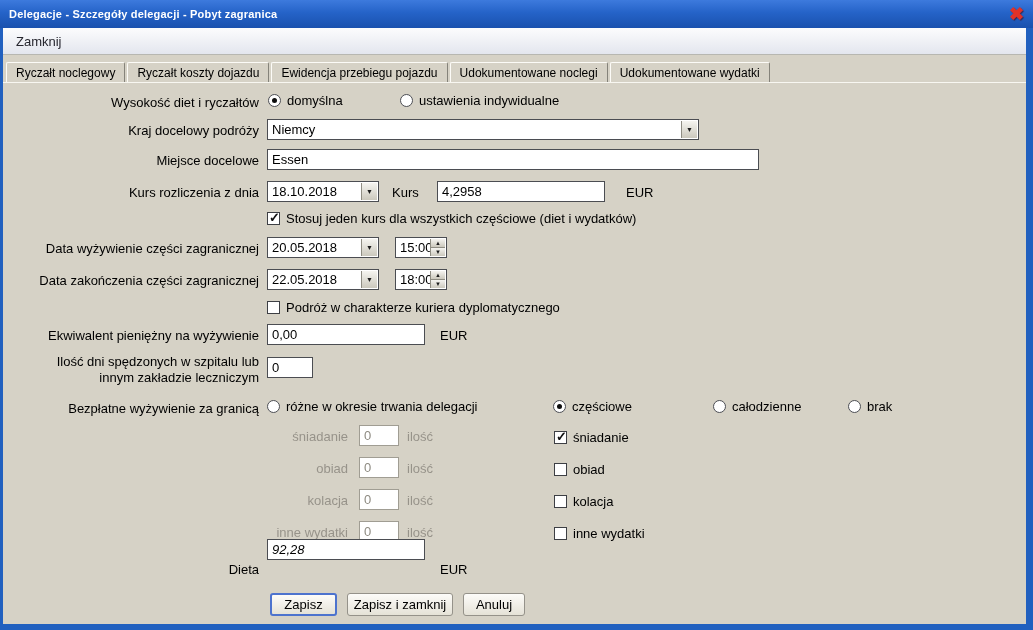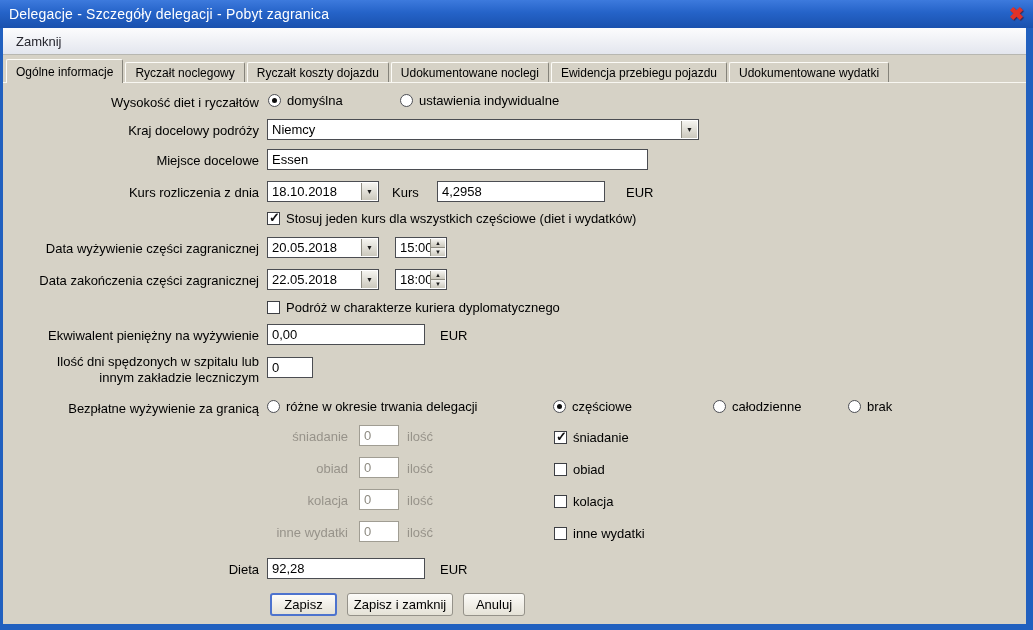--- a/index.html
+++ b/index.html
@@ -1,20 +1,20 @@
 <!DOCTYPE html>
 <html><head>
 <meta charset="utf-8">
 <style>
   * { box-sizing: border-box; margin: 0; padding: 0; }
   html,body { background:#9aa0a8; }
   body { font-family: "Liberation Sans", sans-serif; }
   .window { width:1033px; height:630px; background:#2160bf; position:relative; margin:0 auto; overflow:hidden; }
   .titlebar { height:28px; background:linear-gradient(#3d7add,#2563c8 45%,#1a51ae); display:flex; align-items:center; padding:0 9px; }
-  .title { color:#fff; font-size:14px; font-weight:normal; flex:1; letter-spacing:.2px; }
+  .title { color:#fff; font-size:11px; font-weight:bold; flex:1; letter-spacing:.2px; }
   .close-x { color:#e03228; font-size:18px; font-weight:bold; line-height:1; text-shadow:1px 1px 1px rgba(70,0,0,.55); cursor:default; }
   .body { position:absolute; left:3px; right:7px; top:28px; bottom:6px; background:#d6d2c6; overflow:hidden; }
   .menubar { height:27px; background:linear-gradient(#fcfcfd,#e3e6ee); border-bottom:1px solid #b7b7b1; display:flex; align-items:center; padding:0 6px; }
   .menu-item { font-size:13px; color:#26262e; padding:3px 7px; }
   .tabbar { display:flex; align-items:flex-end; padding:4px 3px 0 3px; height:27px; }
   .tab { font-size:12px; color:#000; padding:3px 9px 2px; background:#d6d2c6; border:1px solid #85837a; border-bottom:none; border-top-color:#fcfbf7; border-left-color:#fcfbf7; margin-right:2px; height:20px; border-radius:2px 2px 0 0; white-space:nowrap; }
   .tab.active { height:24px; padding-top:5px; position:relative; z-index:2; margin-bottom:-1px; }
   .page { position:relative; border-top:1px solid #f8f7f1; height:calc(100% - 54px); }
   .lbl { position:absolute; font-size:13px; color:#000; white-space:nowrap; }
   .rlbl { left:0; width:256px; text-align:right; white-space:normal; }
@@ -46,25 +46,24 @@
     <span class="title">Delegacje - Szczegóły delegacji - Pobyt zagranica</span>
     <span class="close-x">✖</span>
   </div>
   <div class="body">
 
     <div class="menubar">
       <span class="menu-item">Zamknij</span>
     </div>
 
     <div class="tabbar">
-      <span class="tab active">Ogólne informacje</span>
       <span class="tab">Ryczałt noclegowy</span>
       <span class="tab">Ryczałt koszty dojazdu</span>
+      <span class="tab">Ewidencja przebiegu pojazdu</span>
       <span class="tab">Udokumentowane noclegi</span>
-      <span class="tab">Ewidencja przebiegu pojazdu</span>
       <span class="tab">Udokumentowane wydatki</span>
     </div>
 
     <div class="page">
 
       <span class="lbl rlbl" style="top:12px">Wysokość diet i ryczałtów</span>
       <span class="radio" style="left:265px; top:10px">
         <span class="dot on"></span>
         <span>domyślna</span>
       </span>
@@ -73,21 +72,21 @@
         <span>ustawienia indywidualne</span>
       </span>
 
       <span class="lbl rlbl" style="top:40px">Kraj docelowy podróży</span>
       <div class="combo" style="left:264px; top:36px; width:432px">
         <span class="val">Niemcy</span>
         <span class="arrowbtn">▼</span>
       </div>
 
       <span class="lbl rlbl" style="top:70px">Miejsce docelowe</span>
-      <input class="tbx" style="left: 264px; top: 66px; width: 381px;" value="Essen">
+      <input class="tbx" style="left: 264px; top: 66px; width: 492px;" value="Essen">
 
       <span class="lbl rlbl" style="top:102px">Kurs rozliczenia z dnia</span>
       <div class="combo" style="left:264px; top:98px; width:112px">
         <span class="val">18.10.2018</span>
         <span class="arrowbtn">▼</span>
       </div>
       <span class="lbl" style="left:389px; top:102px">Kurs</span>
       <input class="tbx" style="left: 434px; top: 98px; width: 168px;" value="4,2958">
       <span class="lbl" style="left:623px; top:102px">EUR</span>
 
@@ -180,21 +179,21 @@
       <span class="check" style="left:551px; top:411px">
         <span class="box"></span>
         <span>kolacja</span>
       </span>
       <span class="check" style="left:551px; top:443px">
         <span class="box"></span>
         <span>inne wydatki</span>
       </span>
 
       <span class="lbl rlbl" style="top:479px">Dieta</span>
-      <input class="tbx" style="left: 264px; top: 475px; width: 158px;" value="92,28">
+      <input class="tbx" style="left: 264px; top: 456px; width: 158px; font-style: italic;" value="92,28">
       <span class="lbl" style="left:437px; top:479px">EUR</span>
 
       <div class="btn focus" style="left:267px; top:510px; width:67px">Zapisz</div>
       <div class="btn" style="left:344px; top:510px; width:106px">Zapisz i zamknij</div>
       <div class="btn" style="left:460px; top:510px; width:62px">Anuluj</div>
 
     </div>
   </div>
 </div>
 

